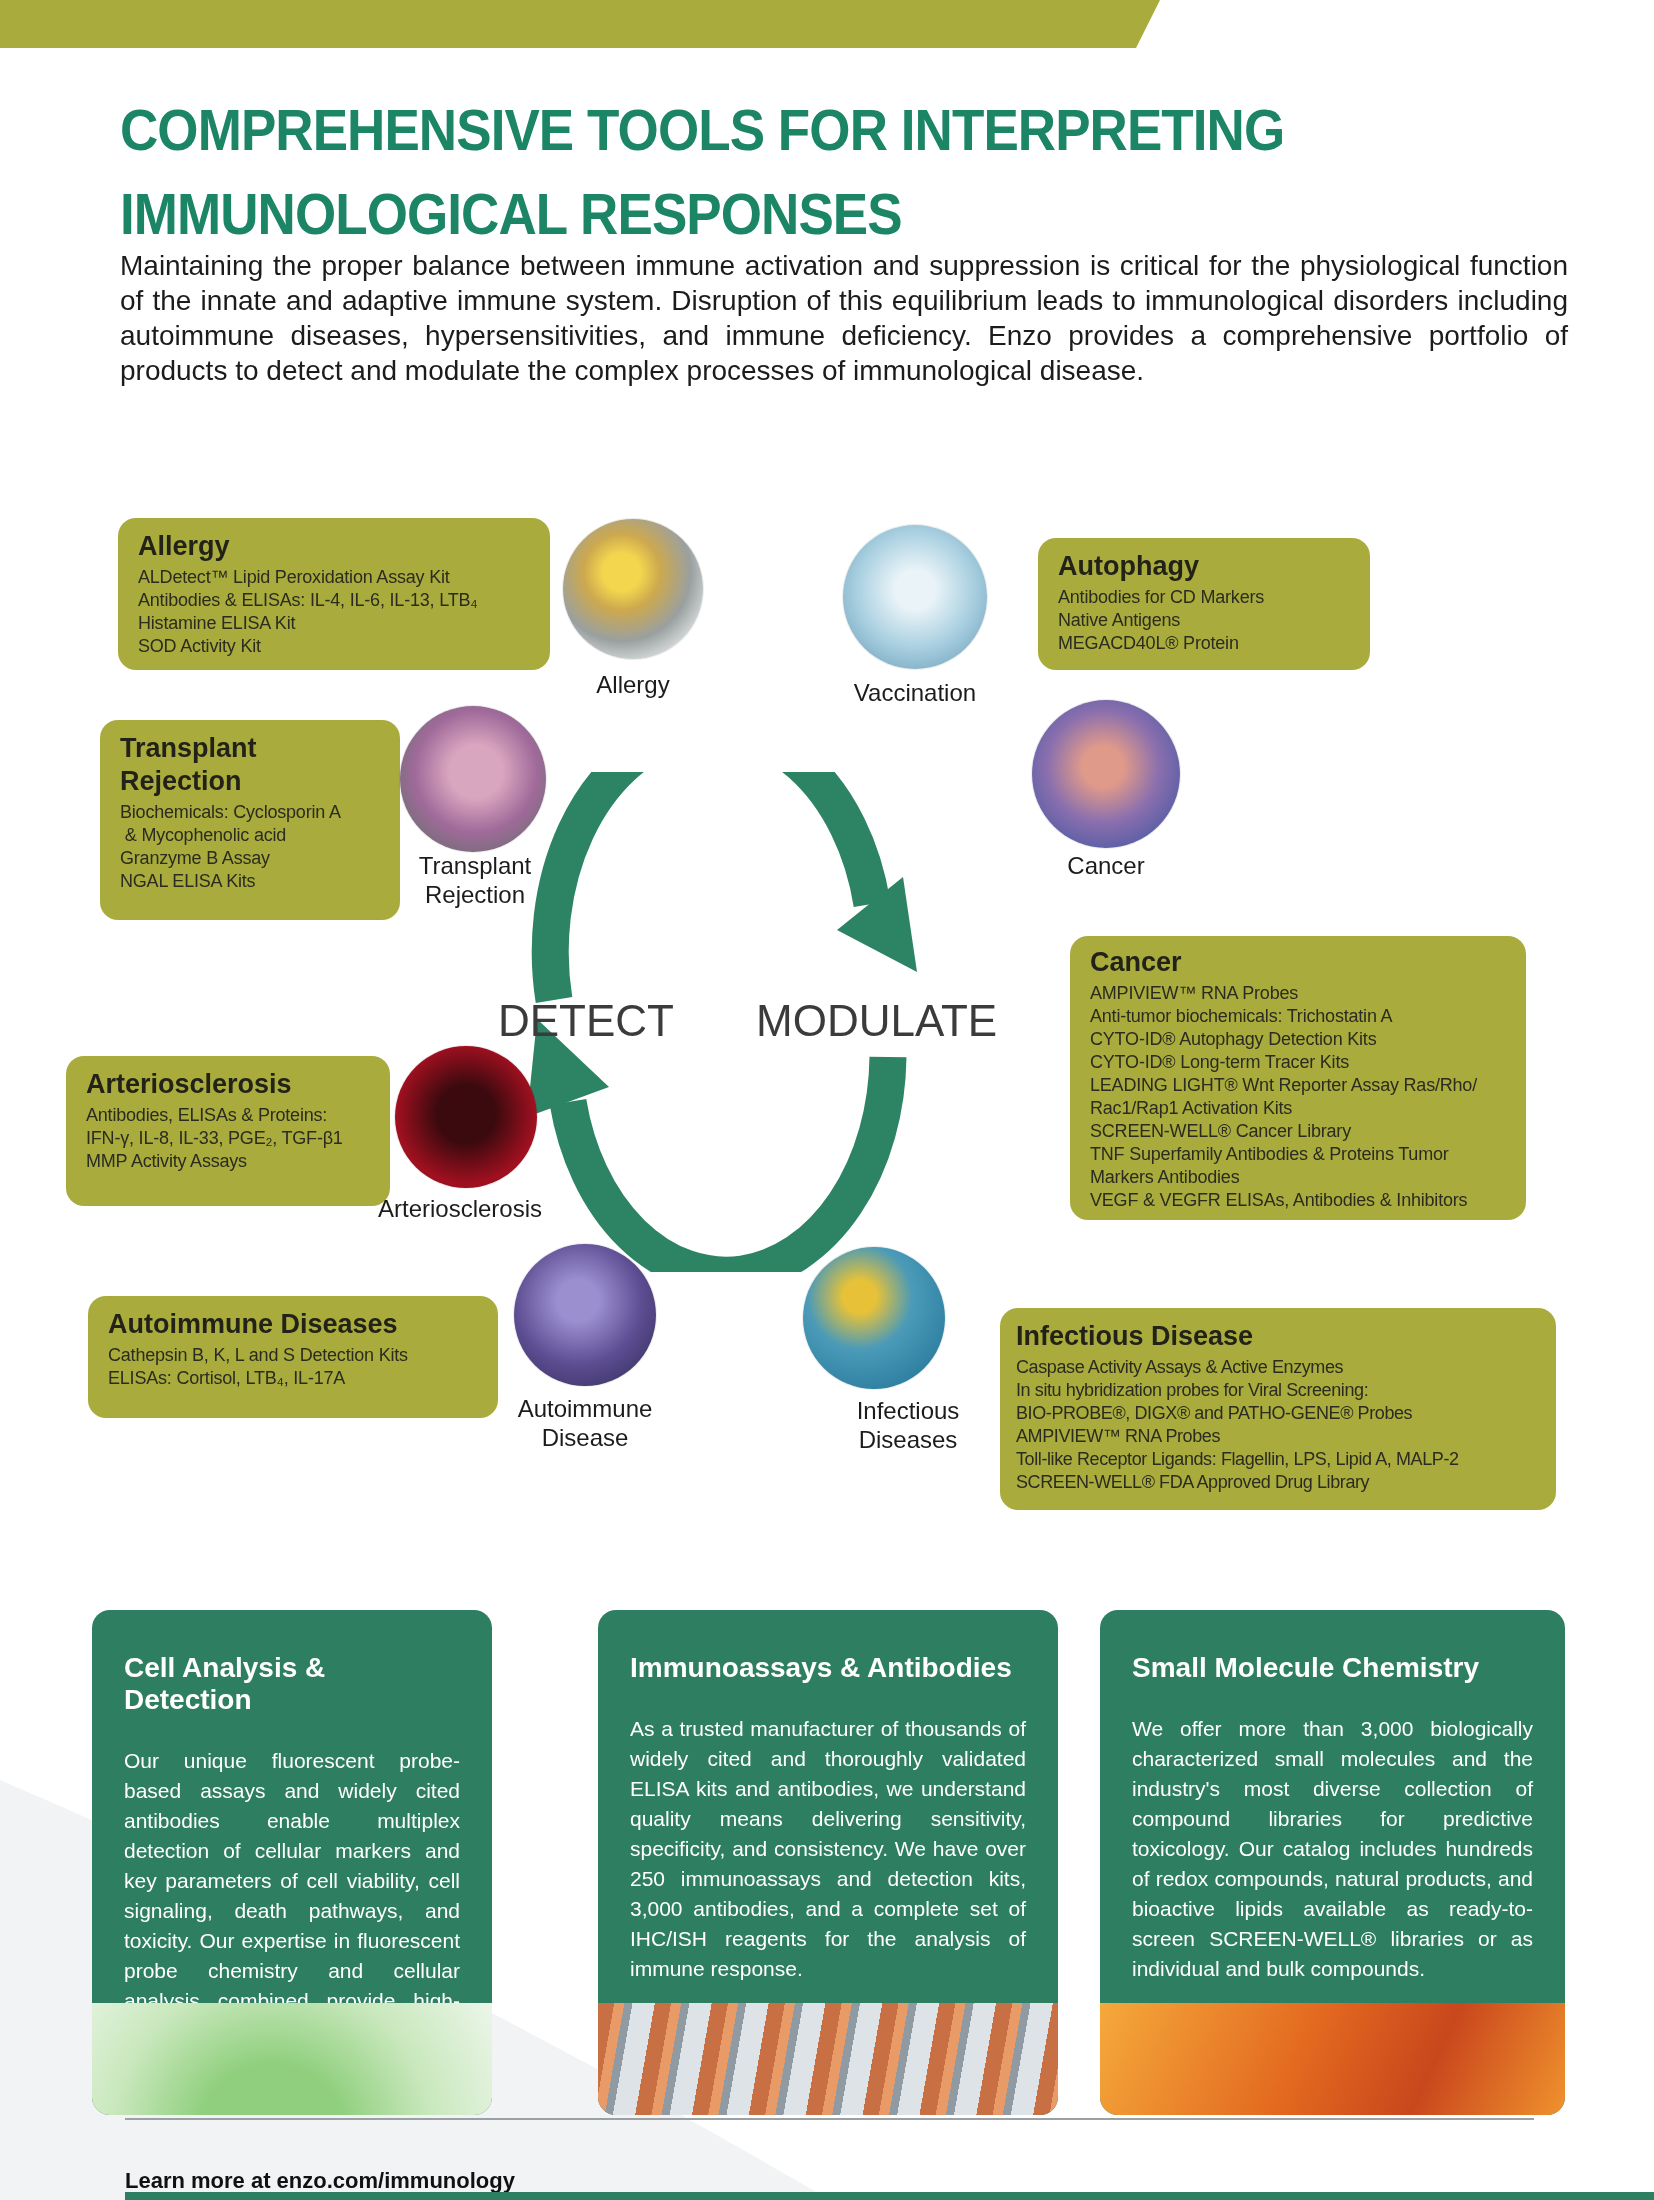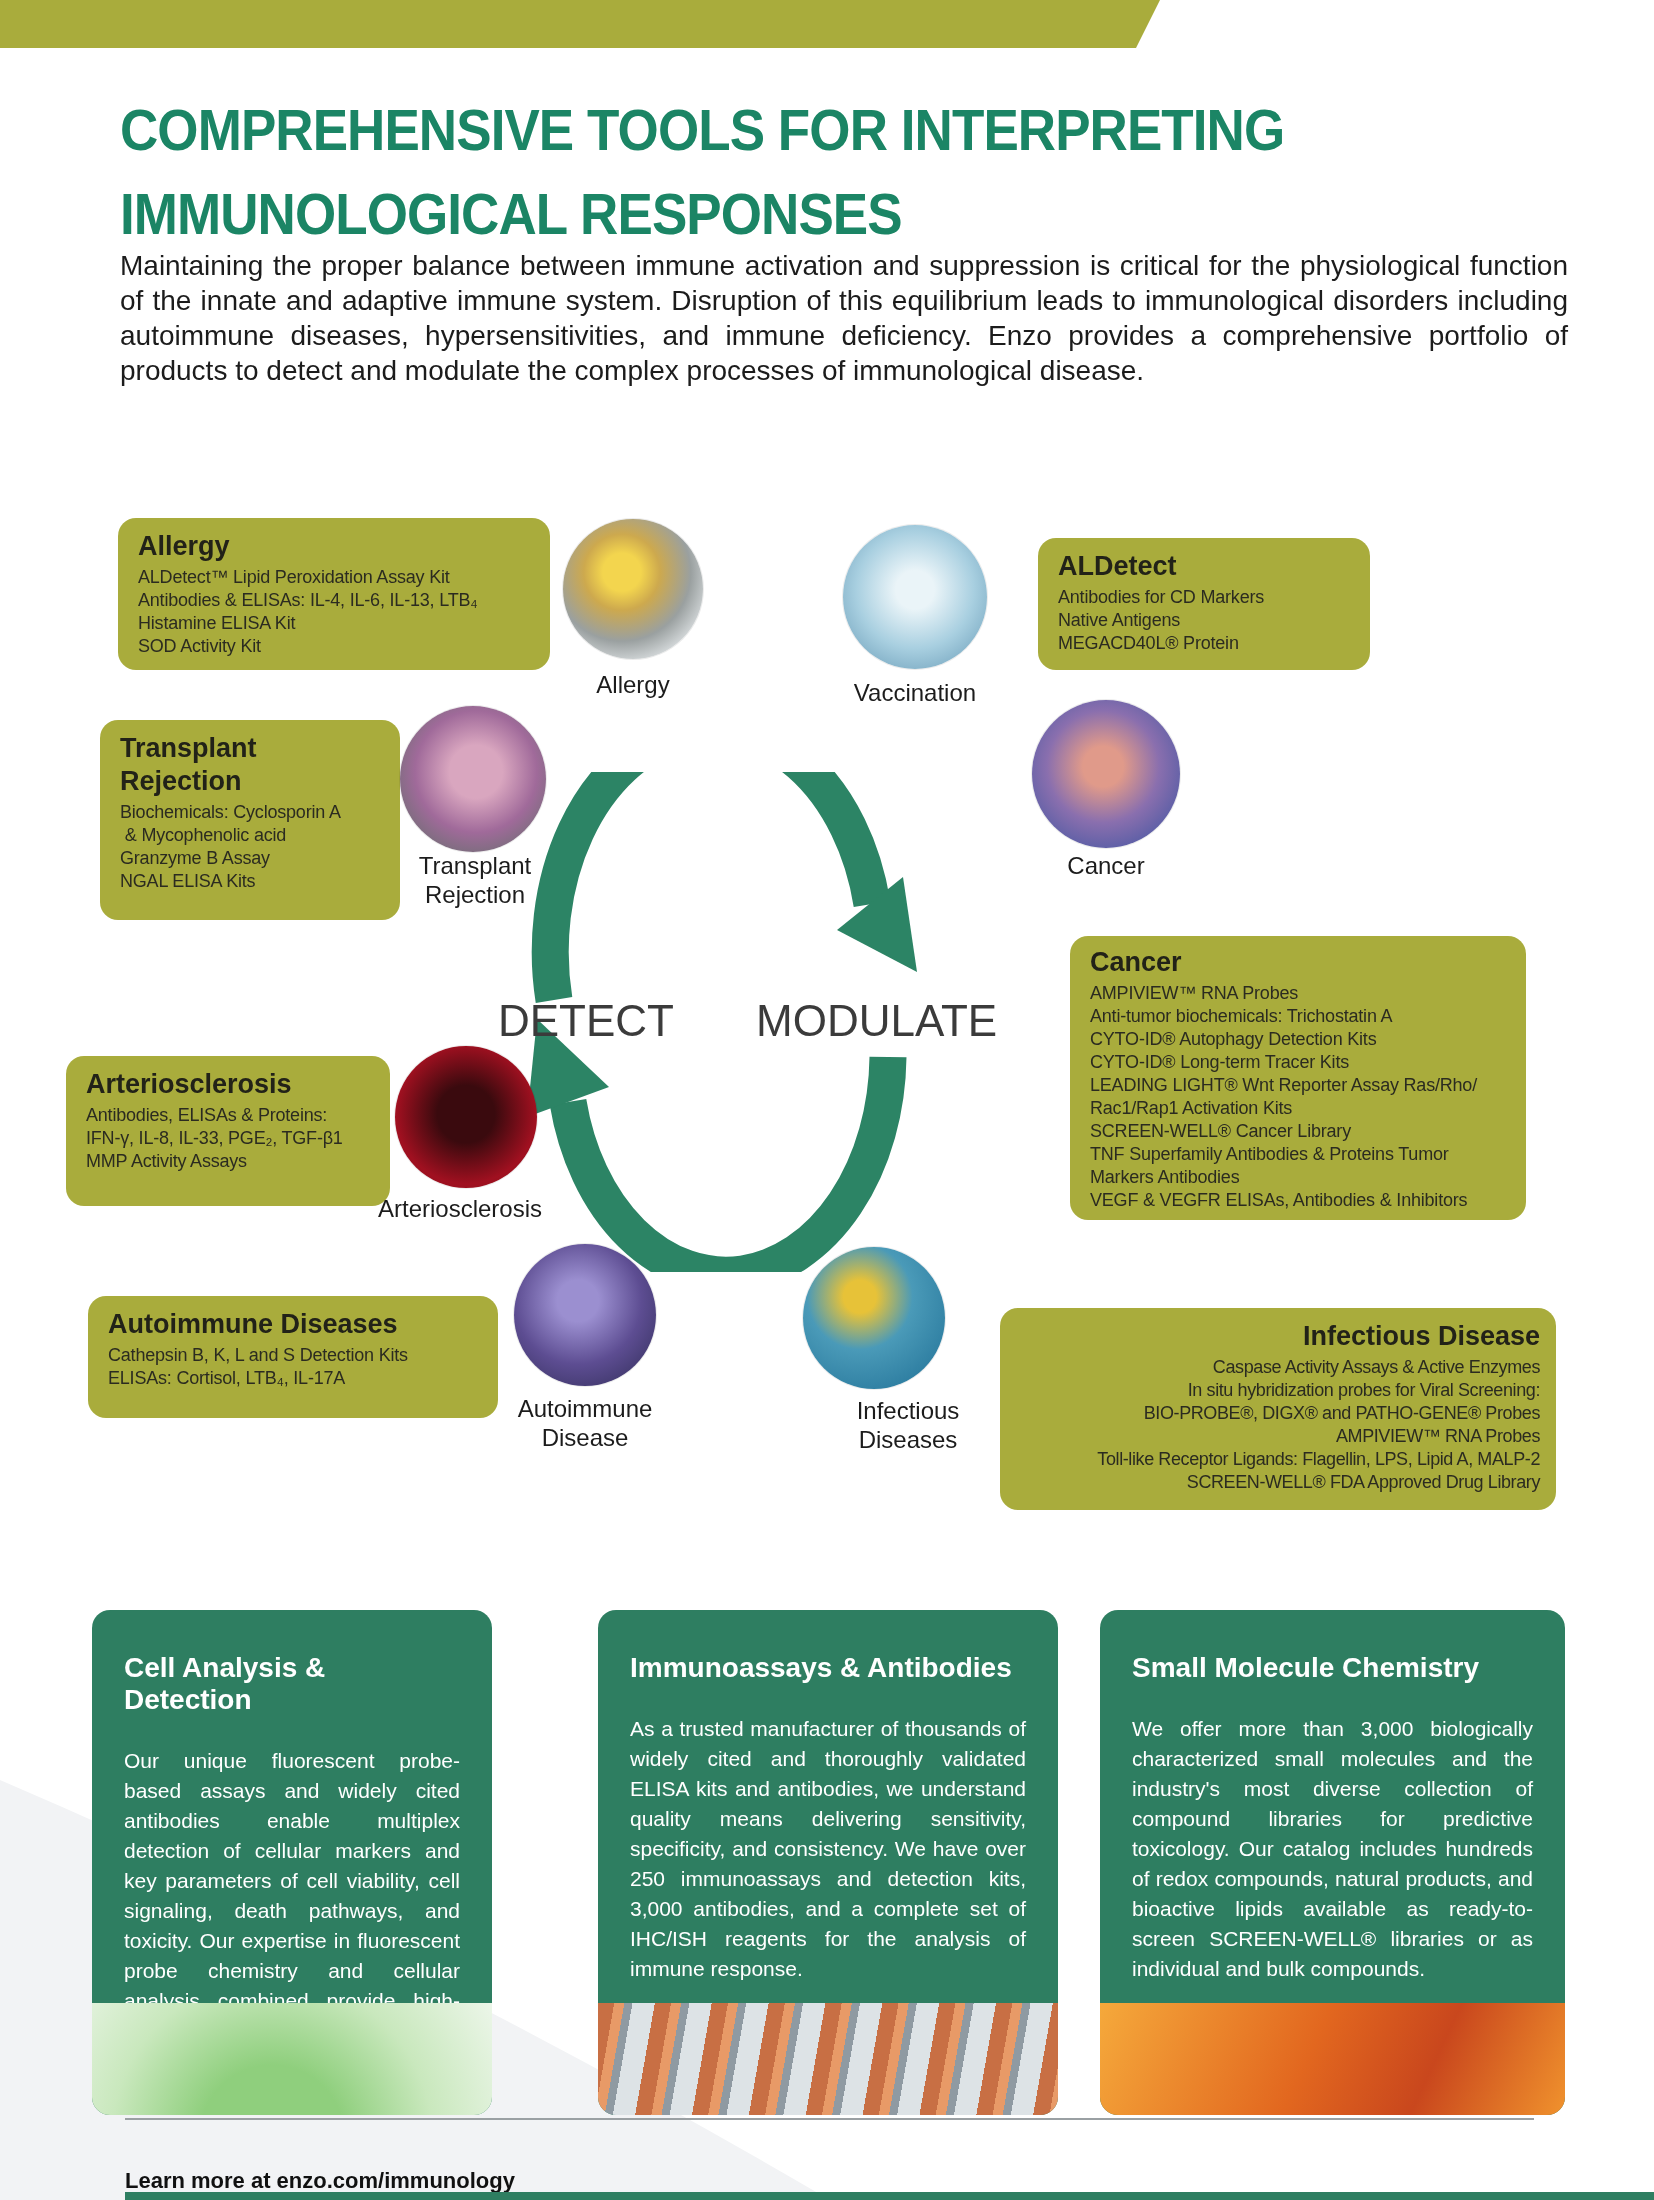--- a/index.html
+++ b/index.html
@@ -21,21 +21,21 @@
   .obox{position:absolute;background:#a9ac3c;border-radius:18px;color:#2b2b20;
         padding:12px 20px;box-sizing:border-box;z-index:1;}
   .obox-title{font-weight:bold;font-size:27px;line-height:33px;margin-bottom:3px;color:#222218;}
   .obox-line{font-size:18px;line-height:23px;letter-spacing:-0.2px;white-space:pre-wrap;}
   #box-allergy{left:118px;top:518px;width:432px;height:152px;}
   #box-vaccines{left:1038px;top:538px;width:332px;height:132px;}
   #box-transplant{left:100px;top:720px;width:300px;height:200px;}
   #box-cancer{left:1070px;top:936px;width:456px;height:284px;padding-top:10px;}
   #box-arterio{left:66px;top:1056px;width:324px;height:150px;}
   #box-autoimmune{left:88px;top:1296px;width:410px;height:122px;}
-  #box-infectious{left:1000px;top:1308px;width:556px;height:202px;padding:12px 16px;text-align:right;}
+  #box-infectious{left:1000px;top:1308px;width:556px;height:202px;padding:12px 16px;}
   #box-infectious .obox-line{letter-spacing:-0.4px;}
 
   
   .disc{position:absolute;border-radius:50%;box-shadow:0 0 0 1px rgba(0,0,0,0.08);z-index:1;}
   #disc-allergy{left:563px;top:519px;width:140px;height:140px;
     background:radial-gradient(circle at 42% 38%,#f3d54e 0 16%,#cda94e 32%,#9aa0a0 58%,#e4e8ea 82%);}
   #disc-vaccination{left:843px;top:525px;width:144px;height:144px;
     background:radial-gradient(circle at 50% 45%,#eaf4f8 0 18%,#a8cfe0 55%,#5f93b0 100%);}
   #disc-transplant{left:400px;top:706px;width:146px;height:146px;
     background:radial-gradient(circle at 52% 45%,#d9a6bf 0 24%,#a06a9a 55%,#51715c 100%);}
@@ -119,21 +119,21 @@
 
   <div class="obox" id="box-allergy">
     <div class="obox-title">Allergy</div>
     <div class="obox-line">ALDetect™ Lipid Peroxidation Assay Kit</div>
     <div class="obox-line">Antibodies &amp; ELISAs: IL-4, IL-6, IL-13, LTB₄</div>
     <div class="obox-line">Histamine ELISA Kit</div>
     <div class="obox-line">SOD Activity Kit</div>
   </div>
 
   <div class="obox" id="box-vaccines">
-    <div class="obox-title">ALDetect</div>
+    <div class="obox-title">Autophagy</div>
     <div class="obox-line">Antibodies for CD Markers</div>
     <div class="obox-line">Native Antigens</div>
     <div class="obox-line">MEGACD40L® Protein</div>
   </div>
 
   <div class="obox" id="box-transplant">
     <div class="obox-title">Transplant Rejection</div>
     <div class="obox-line">Biochemicals: Cyclosporin A</div>
     <div class="obox-line"> &amp; Mycophenolic acid</div>
     <div class="obox-line">Granzyme B Assay</div>

